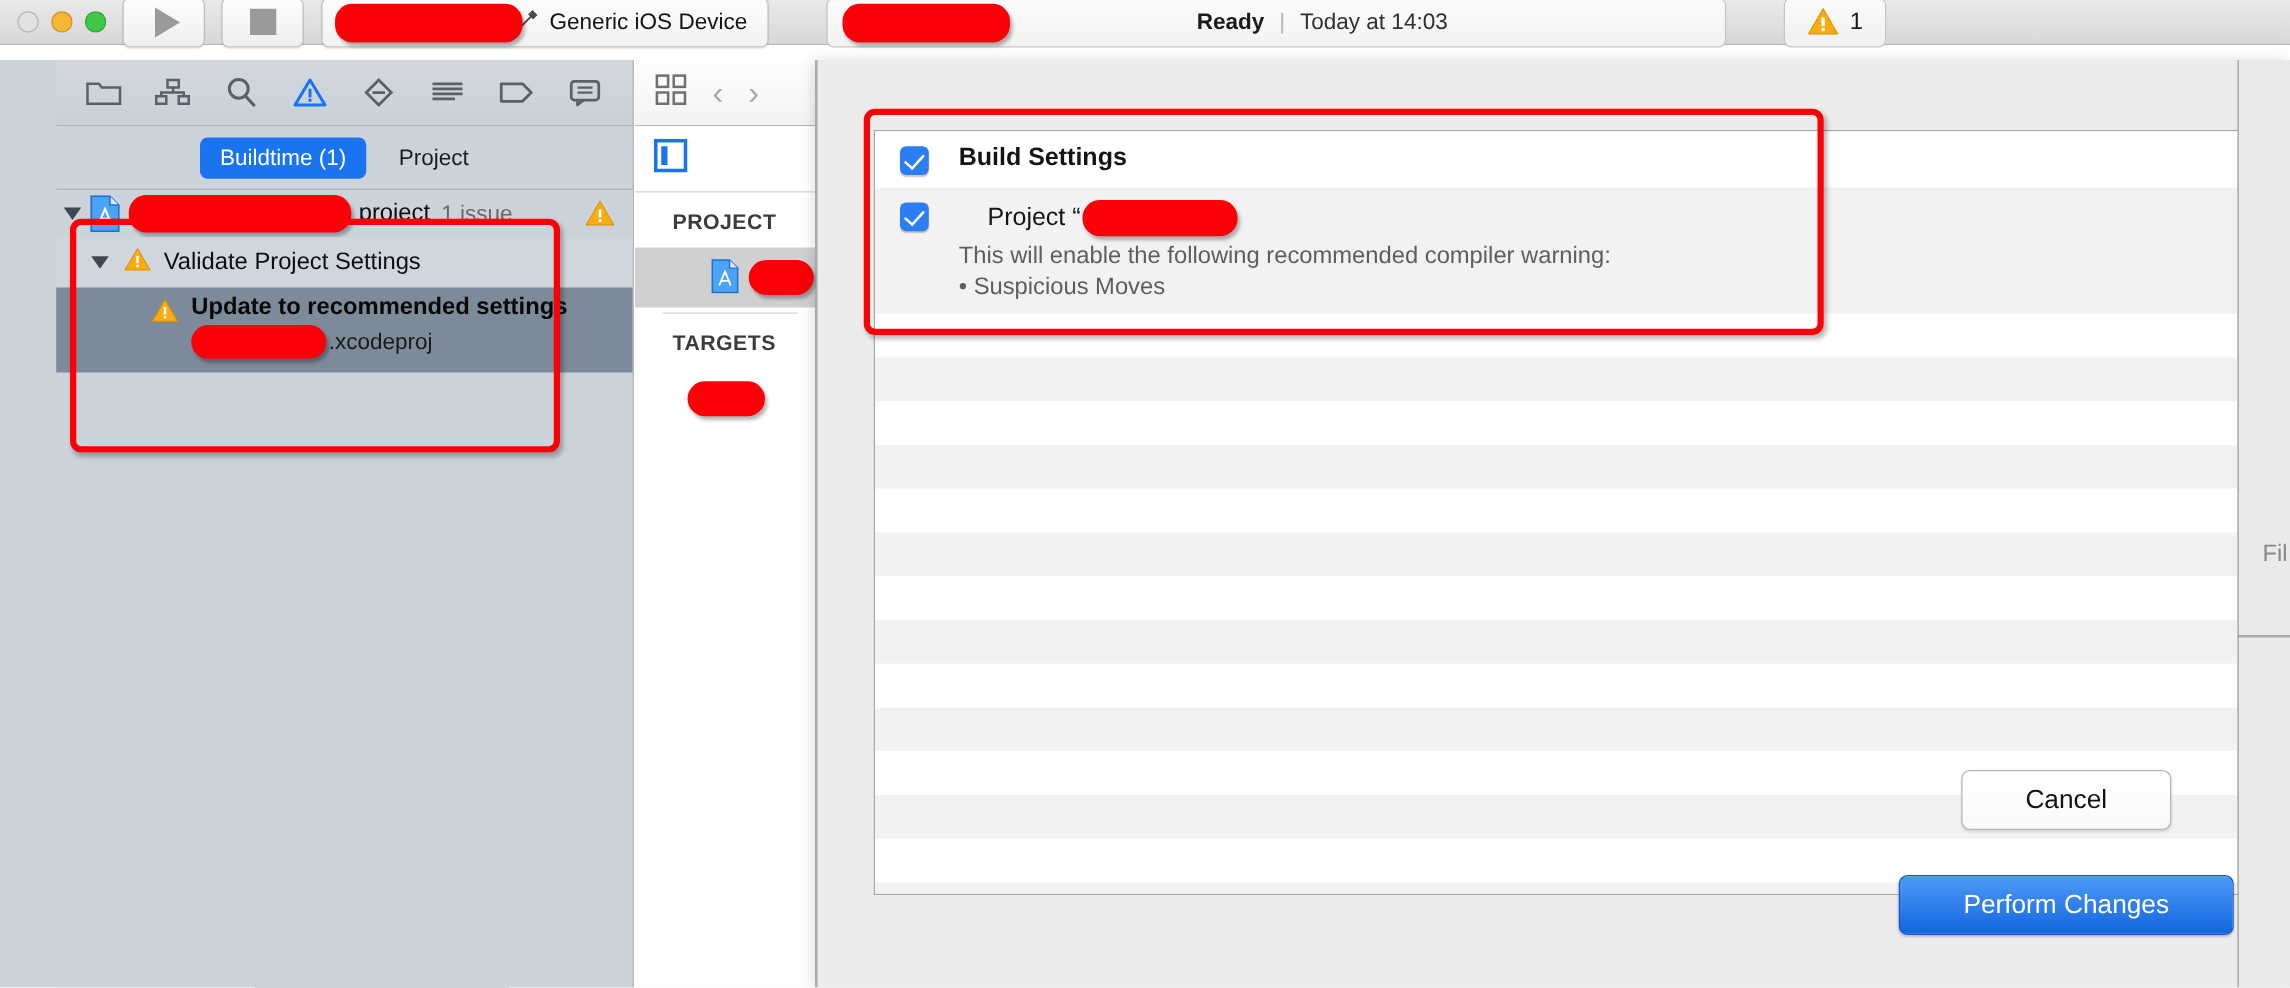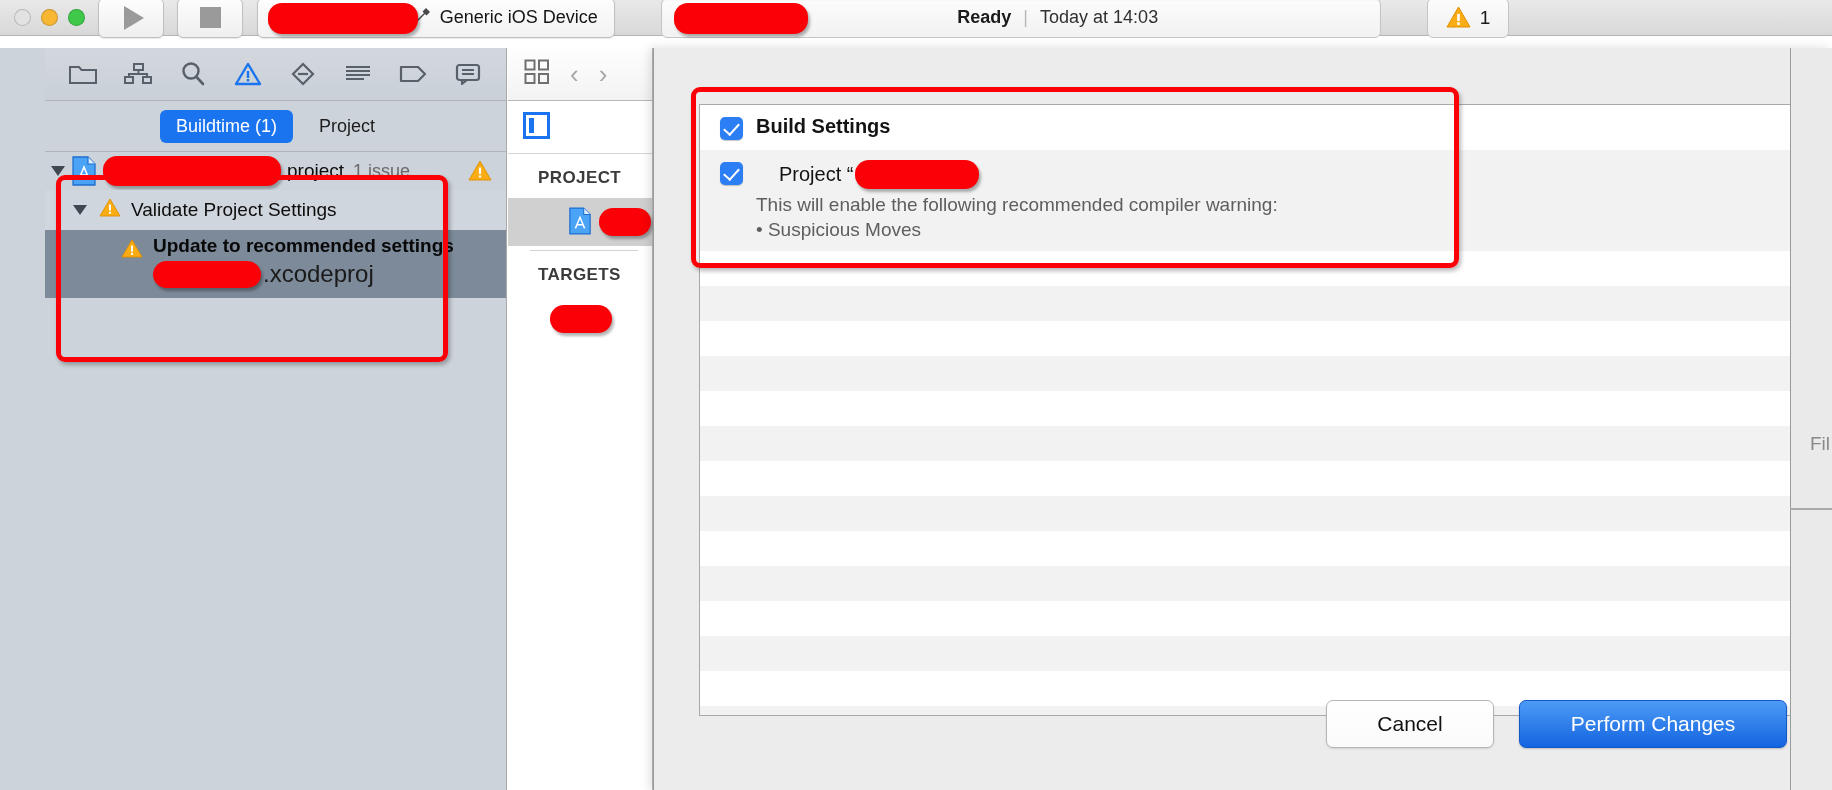--- a/index.html
+++ b/index.html
@@ -108,21 +108,21 @@
   .disclosure { width: 0; height: 0; border-left: 9px solid #3f4850; border-top: 6px solid transparent; border-bottom: 6px solid transparent; }
   .disclosure.open { border-left: 7px solid transparent; border-right: 7px solid transparent; border-top: 10px solid #3f4850; border-bottom: 0; }
 
   .xc-icon { width: 26px; height: 30px; position: relative; flex: 0 0 auto; }
 
   .redact { background: #fb0006; border-radius: 14px; display: inline-block; box-shadow: 2px 3px 3px rgba(0,0,0,.3); }
 
   .nav-txt { font-size: 19px; color: #0d0d0d; }
   .nav-txt-sub { font-size: 18px; color: #6a6a6a; }
   .nav-txt-sel { font-size: 19px; color: #080808; font-weight: bold; }
-  .nav-txt-sel2 { font-size: 24px; color: #1a1a1a; }
+  .nav-txt-sel2 { font-size: 18px; color: #1a1a1a; }
 
   
   .annot {
     position: absolute; border: 5px solid #fb0006; border-radius: 9px;
     pointer-events: none; box-shadow: 2px 3px 4px rgba(0,0,0,.28);
   }
 
   
   .editor {
     position: absolute; left: 508px; top: 48px; width: 1324px; height: 742px;
@@ -150,21 +150,21 @@
   .sheet {
     position: absolute; left: 653px; top: 48px; width: 1179px; height: 742px;
     background: #ececec; border-left: 1px solid #9b9b9b;
     box-shadow: -3px 0 10px rgba(0,0,0,.13);
   }
   .sheet-list {
     position: absolute; left: 45px; top: 56px; width: 1100px; height: 612px;
     background: #ffffff; border: 1px solid #a8a8a8;
     overflow: hidden;
   }
-  .opt-row { padding: 10px 0 10px 20px; display: flex; align-items: flex-start; gap: 13px; }
+  .opt-row { padding: 10px 0 10px 20px; display: flex; align-items: flex-start; gap: 24px; }
   .opt-row.odd { background: #f2f2f2; }
   .opt-row.even { background: #ffffff; }
   .cbx {
     width: 23px; height: 23px; border-radius: 5px; background: #2c7ef5;
     flex: 0 0 auto; position: relative; margin-top: 2px;
     box-shadow: 0 1px 1px rgba(0,0,0,.22);
   }
   .cbx::after {
     content: ""; position: absolute; left: 7px; top: 3px;
     width: 7px; height: 13px; border: solid #ffffff;
@@ -174,21 +174,21 @@
   .opt-title-n { font-size: 20px; color: #141414; }
   .opt-desc { font-size: 19px; color: #5e5e5e; margin-top: 5px; }
   .opt-bullet { font-size: 19px; color: #5e5e5e; margin-top: 3px; }
 
   .stripe { height: 35px; }
   .stripe.odd { background: #f2f2f2; }
   .stripe.even { background: #ffffff; }
 
   .sheet-buttons {
     position: absolute; right: 45px; bottom: 42px;
-    display: flex; align-items: center; gap: 25px;
+    display: flex; align-items: center; gap: 36px; flex-direction: column;
   }
   .btn-cancel {
     min-width: 168px; height: 48px; padding: 0 22px;
     background: linear-gradient(to bottom, #ffffff 0%, #fafafa 100%);
     border: 1px solid #b5b5b5; border-radius: 7px;
     font-size: 21px; color: #111111;
     display: flex; align-items: center; justify-content: center;
     box-shadow: 0 1px 2px rgba(0,0,0,.12);
   }
   .btn-primary {

